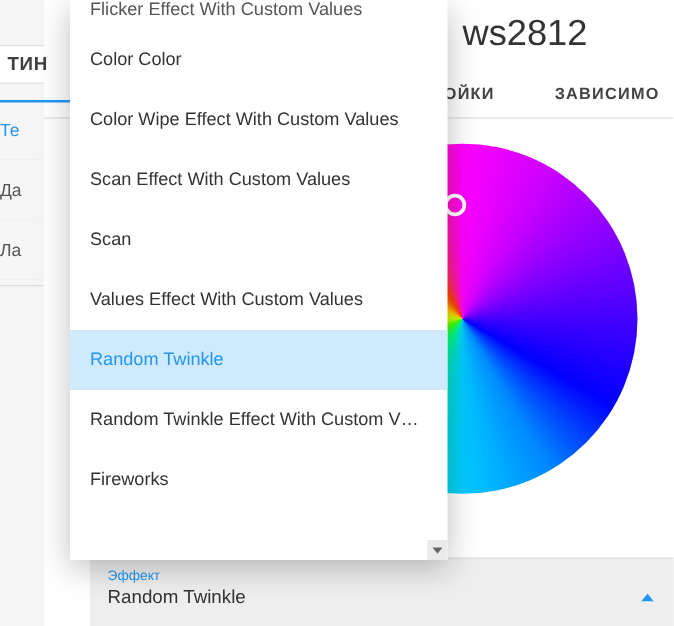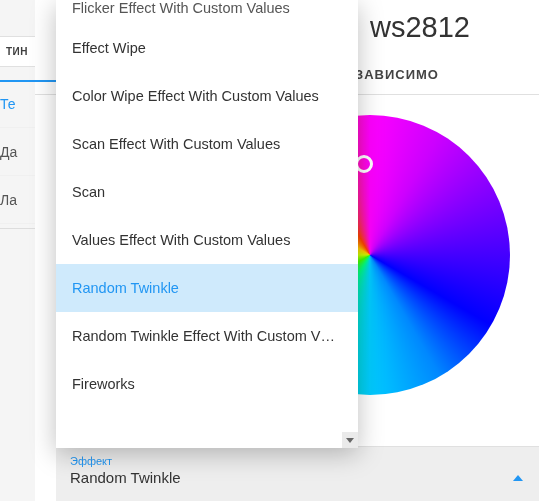--- a/index.html
+++ b/index.html
@@ -8,21 +8,21 @@
 
   
   .left-col {
     position: absolute; left: 0; top: 0; width: 35px; height: 501px;
     background: #f5f5f5;
   }
   .left-title-bar {
     position: absolute; left: 0; top: 36px; width: 35px; height: 31px;
     background: #fff; border-top: 1px solid #e0e0e0; border-bottom: 1px solid #e0e0e0;
     display:flex; align-items:center; padding-left:6px;
-    font-weight:600; font-size:10px; color:#404040; letter-spacing:0.5px;
+    font-weight:600; font-size:15px; color:#404040; letter-spacing:0.5px;
     white-space: nowrap;
   }
   .left-tabs {
     position: absolute; left: 0; top: 80px; width: 35px;
   }
   .left-tab {
     height: 48px; display:flex; align-items:center; padding-left:0;
     font-size:14px; color:#555; white-space:nowrap;
     border-bottom:1px solid rgba(0,0,0,0.02);
   }
@@ -60,21 +60,21 @@
       #4f0 240deg, #cf0 270deg, #fc0 300deg, #f40 330deg, #f0f 360deg
     );
   }
   .wheel-pointer {
     position:absolute; left:355px; top:155px; width:18px; height:18px;
     border:3px solid #fff; border-radius:50%;
   }
 
   
   .bottom-panel {
-    position:absolute; left:56px; right:0; bottom:0; height:55px;
+    position:absolute; left:72px; right:0; bottom:0; height:55px;
     background:#eee; border-top:1px solid #e0e0e0;
     padding:8px 16px 0 14px;
   }
   .field-label { font-size:11px; color:#2196f3; }
   .field-row { display:flex; align-items:center; justify-content:space-between; margin-top:2px;}
   .field-value { font-size:15px; color:#333; }
   .caret-up {
     width:0; height:0; border-left:5px solid transparent; border-right:5px solid transparent;
     border-bottom:6px solid #2196f3;
   }
@@ -121,40 +121,41 @@
     <div class="left-tab active">Те</div>
     <div class="left-tab">Да</div>
     <div class="left-tab">Ла</div>
   </div>
   <div class="left-sep"></div>
 
   <div class="header-area">
     <div class="page-title">ws2812</div>
   </div>
   <div class="top-tabs">
+    <div class="top-tab">ОЙКИ</div>
     <div class="top-tab">ЗАВИСИМО</div>
   </div>
 
   <div class="wheel-wrap">
     <div class="color-wheel"></div>
   </div>
   <div class="wheel-pointer"></div>
 
   <div class="bottom-panel">
     <div class="field-label">Эффект</div>
     <div class="field-row">
       <div class="field-value">Random Twinkle</div>
       <div class="caret-up"></div>
     </div>
   </div>
 
   <div class="dropdown">
     <div class="dd-list">
       <div class="dd-item">Flicker Effect With Custom Values</div>
-      <div class="dd-item">Effect Wipe</div>
+      <div class="dd-item">Color Color</div>
       <div class="dd-item">Color Wipe Effect With Custom Values</div>
       <div class="dd-item">Scan Effect With Custom Values</div>
       <div class="dd-item">Scan</div>
       <div class="dd-item">Values Effect With Custom Values</div>
       <div class="dd-item selected">Random Twinkle</div>
       <div class="dd-item">Random Twinkle Effect With Custom V…</div>
       <div class="dd-item">Fireworks</div>
     </div>
     <div class="dd-scroll-btn"></div>
   </div>

